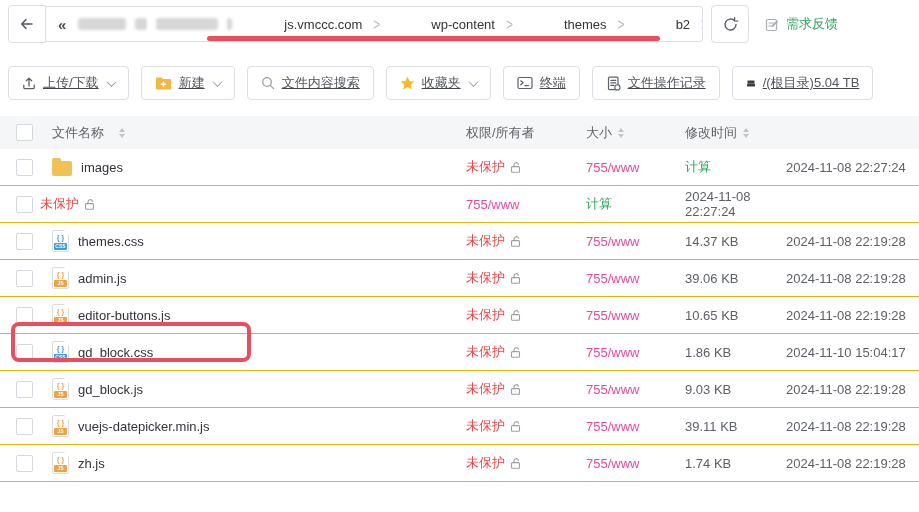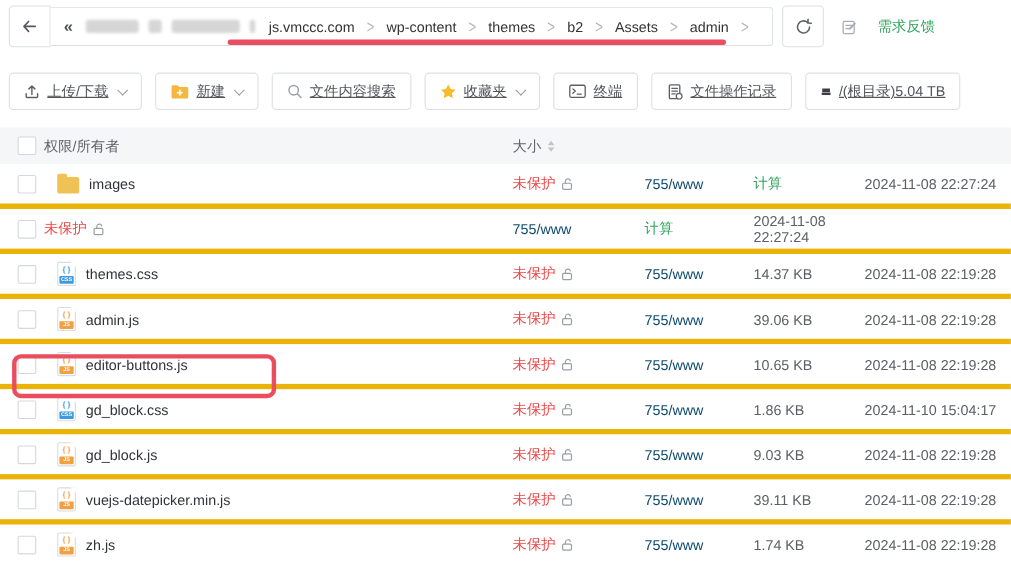--- a/index.html
+++ b/index.html
@@ -11,49 +11,49 @@
   
   .topbar{display:flex;align-items:center;padding:5px 8px;position:relative;height:38px;}
   .back-btn{width:36px;height:36px;border:1px solid #dcdfe6;border-radius:4px 0 0 4px;
     display:flex;align-items:center;justify-content:center;background:#fff;cursor:pointer;flex:0 0 auto;}
   .crumb-box{height:36px;width:657px;border:1px solid #dcdfe6;border-left:none;border-radius:0 4px 4px 0;
     display:flex;align-items:center;padding:0 12px;box-sizing:border-box;background:#fff;flex:0 0 auto;overflow:hidden;}
   .collapse{font-size:15px;color:#4a4f57;margin-right:12px;font-weight:bold;}
   .chips{display:flex;align-items:center;gap:9px;margin-right:12px;}
   .chip{height:12px;background:#d6d6d6;border-radius:3px;filter:blur(1.5px);}
   .crumbs{display:flex;align-items:center;font-size:13px;color:#333;white-space:nowrap;}
-  .crumb{cursor:pointer;}
+  .crumb{cursor:pointer;margin-left:40px;}
   .sep{color:#b3b7bd;margin:0 11px;font-size:12px;transform:scaleY(1.4);display:inline-block;}
   .refresh-btn{width:36px;height:36px;border:1px solid #dcdfe6;border-radius:4px;margin-left:8px;
     display:flex;align-items:center;justify-content:center;background:#fff;cursor:pointer;flex:0 0 auto;}
-  .feedback{display:flex;align-items:center;gap:18px;margin-left:16px;cursor:pointer;flex:0 0 auto;}
+  .feedback{display:flex;align-items:center;gap:6px;margin-left:16px;cursor:pointer;flex:0 0 auto;}
   .feedback-label{font-size:13px;color:#2fa35c;}
   
   .toolbar{display:flex;align-items:center;padding:0 0 0 8px;margin-top:18px;gap:12px;text-decoration:underline;}
   .tbtn{height:34px;border:1px solid #dcdfe6;border-radius:4px;background:#fff;display:flex;
     align-items:center;gap:7px;padding:0 13px;font-size:13px;color:#51555c;cursor:pointer;
     box-sizing:border-box;white-space:nowrap;flex:0 0 auto;}
   .chev{width:6px;height:6px;border-right:1.4px solid #9b9fa6;border-bottom:1.4px solid #9b9fa6;
     transform:rotate(45deg) translate(-1px,-1px);margin-left:2px;}
   
   .filetable{margin-top:16px;font-size:13px;}
   .thead,.trow{display:grid;grid-template-columns:40px 426px 120px 99px 101px 1fr;align-items:center;}
   .thead{height:33px;background:#f5f6f7;color:#5f6368;}
-  .trow{height:36px;border-bottom:5px solid #eab308;background:#fff;}
+  .trow{height:36px;border-bottom:1px solid #eab308;background:#fff;}
   .cell{display:flex;align-items:center;}
   .checkbox{width:15px;height:15px;border:1px solid #d4d7de;border-radius:2px;background:#fff;
     margin-left:16px;cursor:pointer;flex:0 0 auto;}
   .c-name{padding-left:12px;gap:9px;color:#303339;}
   .fname{cursor:pointer;}
   .sort{display:inline-flex;flex-direction:column;gap:2px;margin-left:6px;}
   .sort i{width:0;height:0;border-left:3.5px solid transparent;border-right:3.5px solid transparent;display:block;}
   .sort .up{border-bottom:4px solid #c0c4cc;}
   .sort .down{border-top:4px solid #c0c4cc;}
   .c-tamper{gap:5px;color:#ef4444;}
-  .c-perm{color:#0c4a6e;}
+  .c-perm{color:#ec4899;}
   .c-size{color:#5c6066;}
   .c-size.link-green{color:#2fa35c;font-weight:normal;}
   .c-size.link-green span{cursor:pointer;}
   .c-time{color:#5c6066;}
   
   .ficon{flex:0 0 auto;position:relative;}
   .ficon.folder{width:20px;height:15px;background:#f0c155;border-radius:2px;margin-top:3px;}
   .ficon.folder::before{content:"";position:absolute;top:-3px;left:0;width:9px;height:4px;
     background:#f0c155;border-radius:2px 2px 0 0;}
   .ficon.file{width:17px;height:22px;background:#fff;border:1px solid #d9dce1;border-radius:2px;
@@ -177,30 +177,44 @@
     <span>/(根目录)5.04 TB</span>
   </div>
 
 </div>
 
 <div class="filetable">
   <div class="thead">
     <div class="cell">
       <span class="checkbox"></span>
     </div>
+    <div class="cell c-name" style="color:#5f6368;">
+      <span>文件名称</span>
+      <span class="sort">
+          <i class="up"></i>
+          <i class="down"></i>
+        </span>
+    </div>
     <div class="cell">
       <span>权限/所有者</span>
     </div>
     <div class="cell">
       <span>大小</span>
       <span class="sort">
           <i class="up"></i>
           <i class="down"></i>
         </span>
     </div>
+    <div class="cell">
+      <span>修改时间</span>
+      <span class="sort">
+          <i class="up"></i>
+          <i class="down"></i>
+        </span>
+    </div>
   </div>
 
   <div class="trow">
     <div class="cell">
         <span class="checkbox"></span>
       </div>
     <div class="cell c-name">
       <span class="ficon folder"></span>
       <span class="fname">images</span>
     </div>

